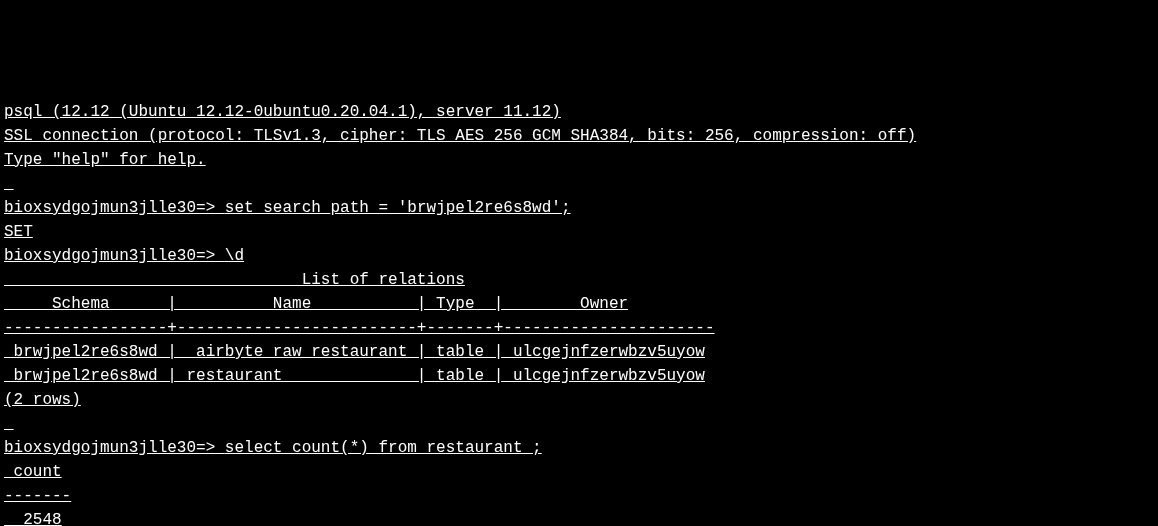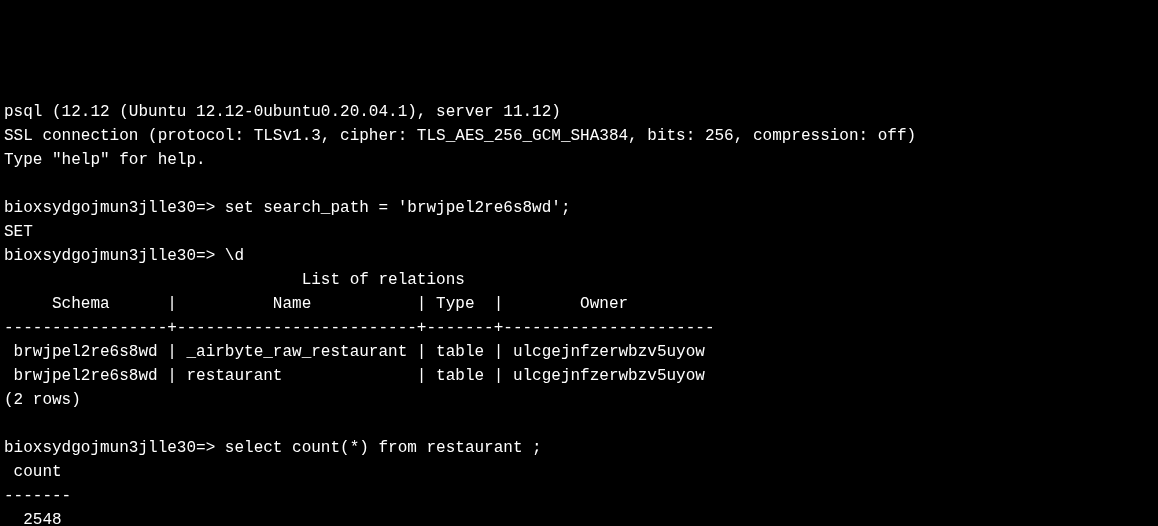--- a/index.html
+++ b/index.html
@@ -17,20 +17,21 @@
       white-space: pre;
       width: 1158px;
       height: 526px;
       overflow: hidden;
     }
     .terminal {
       white-space: pre;
     }
     .line {
       display: block;
+      text-decoration: underline;
     }
   </style>
 </head>
 <body>
 
 
 
 <div class="terminal"><span class="line">psql (12.12 (Ubuntu 12.12-0ubuntu0.20.04.1), server 11.12)</span><span class="line">SSL connection (protocol: TLSv1.3, cipher: TLS_AES_256_GCM_SHA384, bits: 256, compression: off)</span><span class="line">Type "help" for help.</span><span class="line"> </span><span class="line"><span>bioxsydgojmun3jlle30=&gt; </span><span>set search_path = 'brwjpel2re6s8wd';</span></span><span class="line">SET</span><span class="line"><span>bioxsydgojmun3jlle30=&gt; </span><span>\d</span></span><span class="line">                               List of relations</span><span class="line">     Schema      |          Name           | Type  |        Owner</span><span class="line">-----------------+-------------------------+-------+----------------------</span><span class="line"> brwjpel2re6s8wd | _airbyte_raw_restaurant | table | ulcgejnfzerwbzv5uyow</span><span class="line"> brwjpel2re6s8wd | restaurant              | table | ulcgejnfzerwbzv5uyow</span><span class="line">(2 rows)</span><span class="line"> </span><span class="line"><span>bioxsydgojmun3jlle30=&gt; </span><span>select count(*) from restaurant ;</span></span><span class="line"> count</span><span class="line">-------</span><span class="line">  2548</span></div>
 
 

